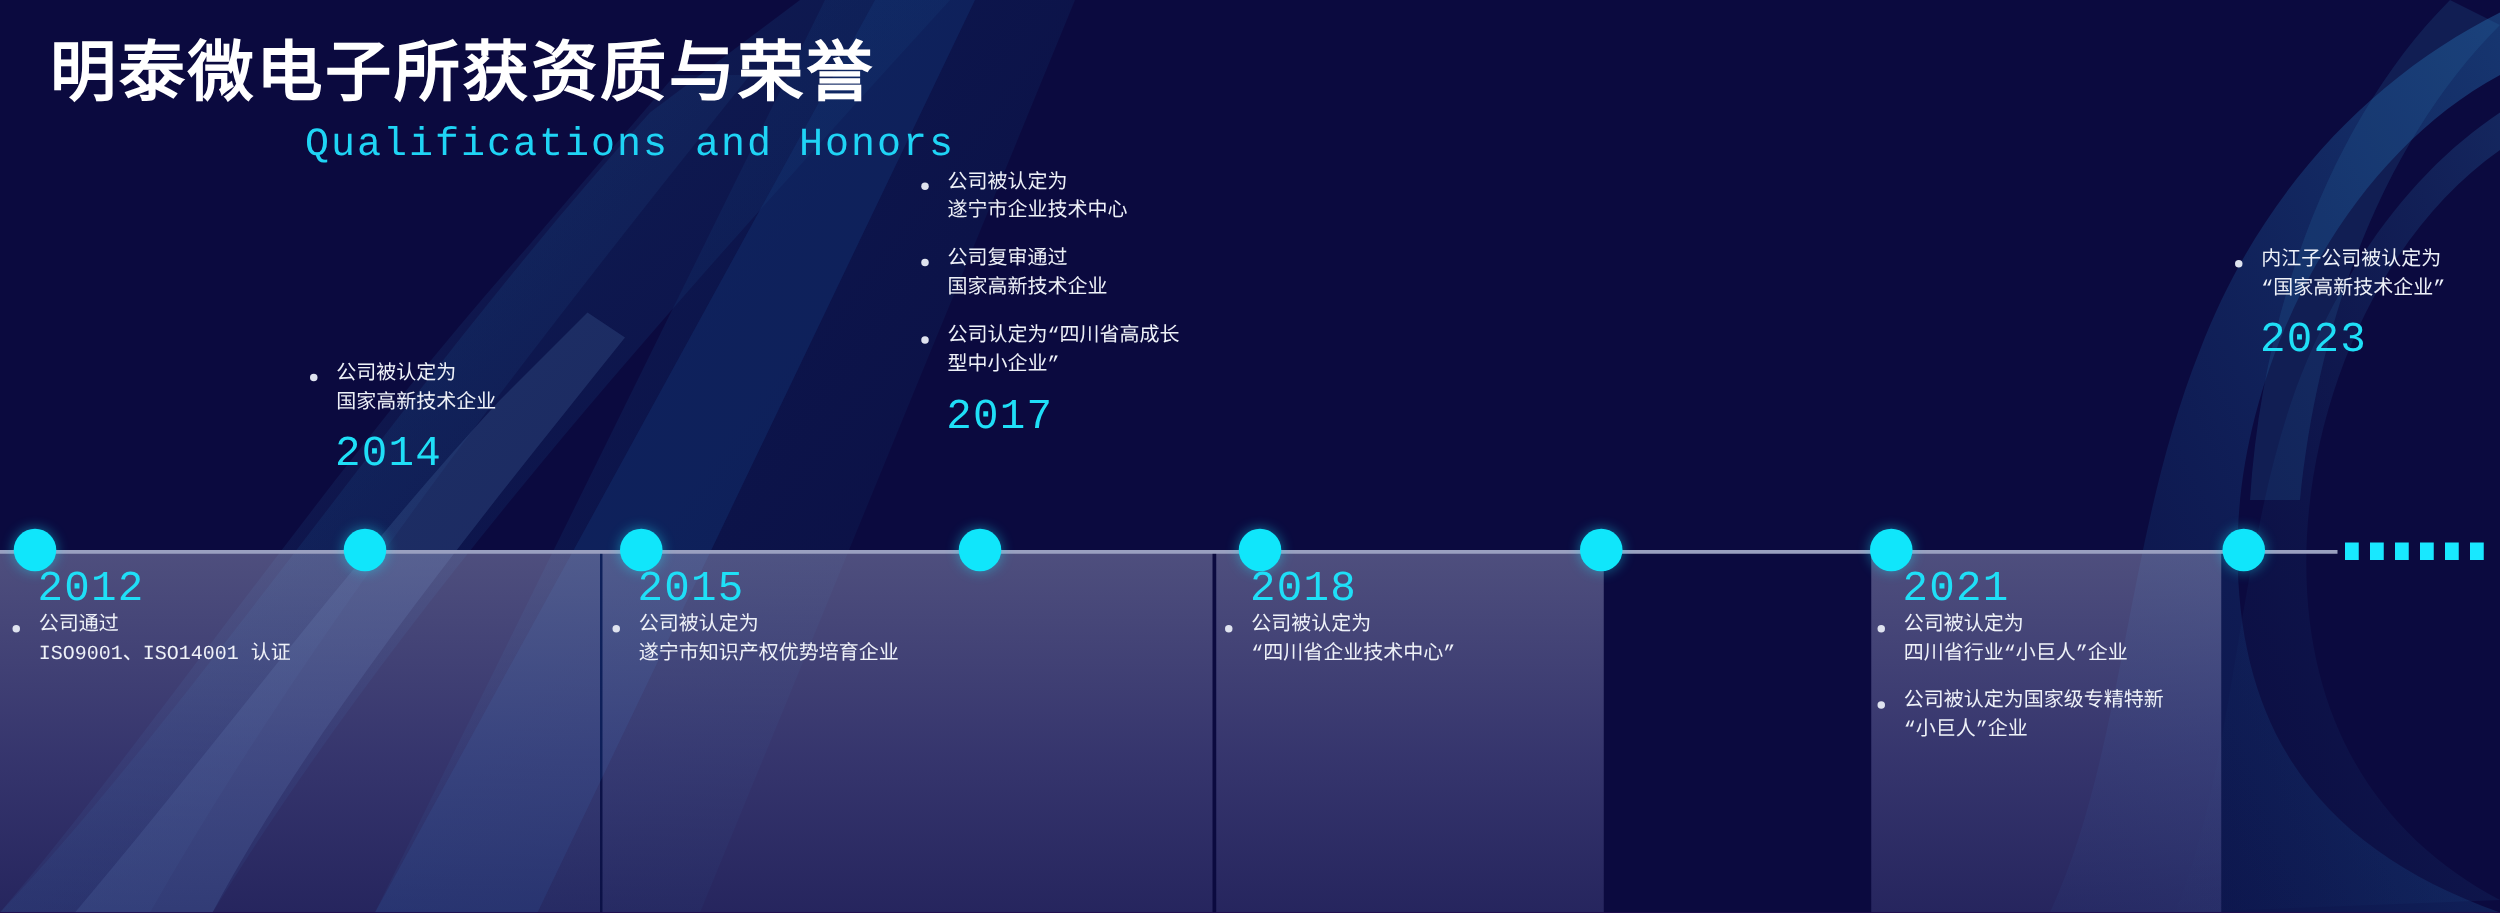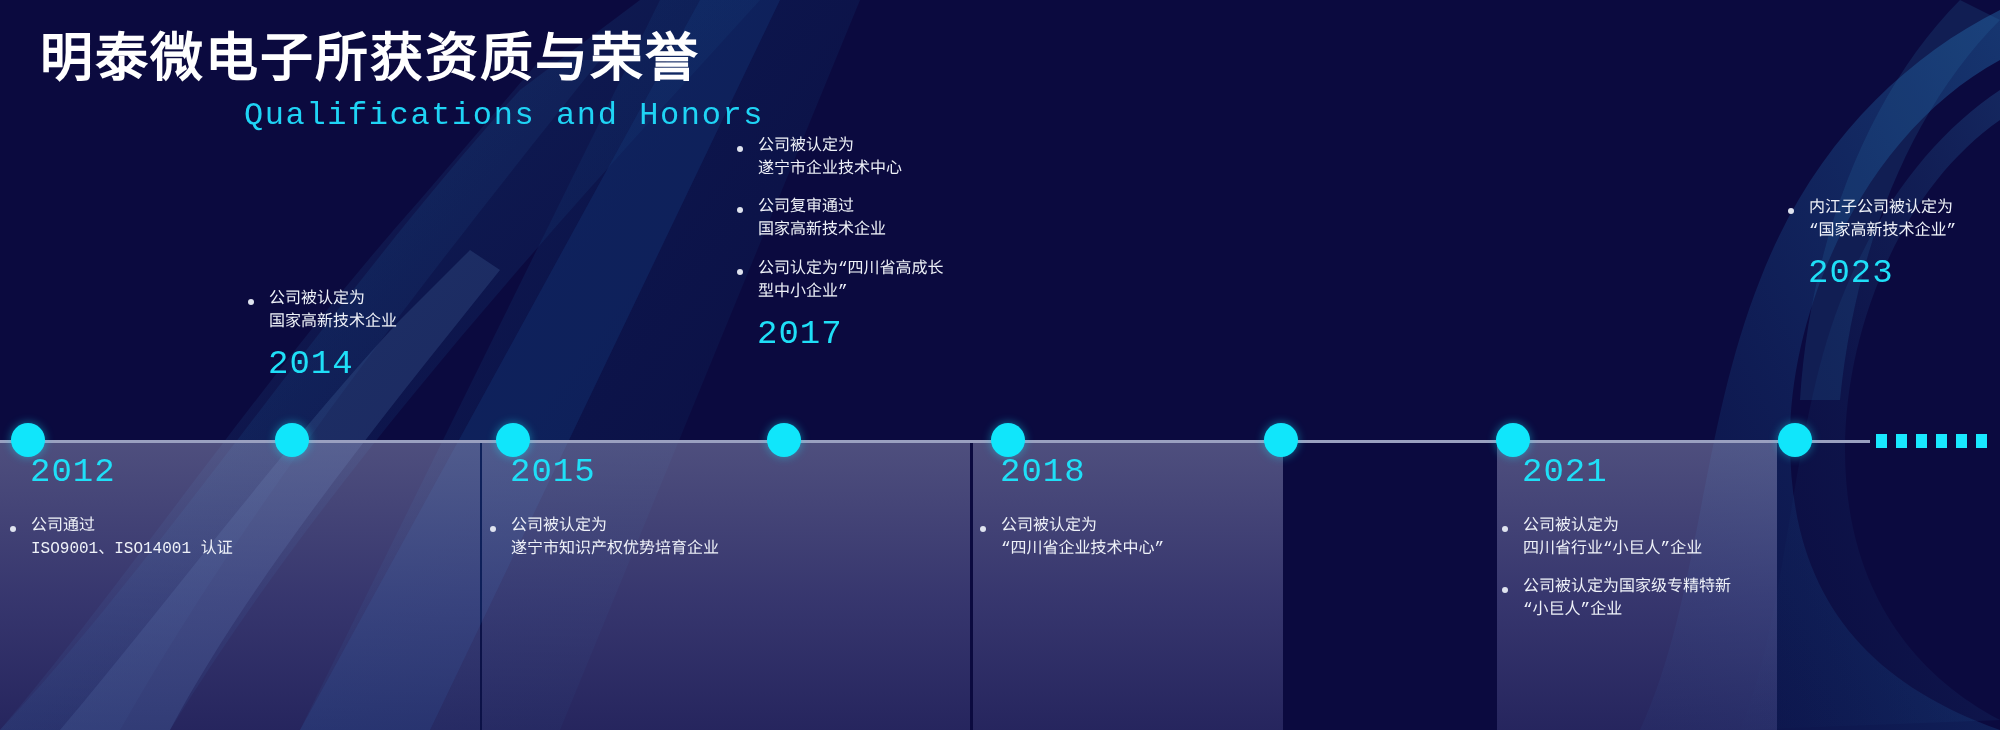--- a/index.html
+++ b/index.html
@@ -74,21 +74,21 @@
   }
   .entry .bullets li:last-child { margin-bottom:0; }
   .entry .bullets li::before {
     content:""; position:absolute; left:2px; top:11px;
     width:6px; height:6px; border-radius:50%; background:#dfe3ef;
   }
 
   
   .entry.above .year { margin-top:14px; margin-left:22px; }
   
-  .entry.below .year { margin-left:22px; margin-bottom:26px; }
+  .entry.below .year { margin-left:22px; }
 </style>
 </head>
 <body>
 
 <div id="stage">
 
   <svg class="bg-svg" viewBox="0 0 2000 730" preserveAspectRatio="none">
     <defs>
       <linearGradient id="gLeft1" x1="0" y1="0" x2="1" y2="1">
         <stop offset="0%" stop-color="#1a4f86" stop-opacity="0.55"></stop>

